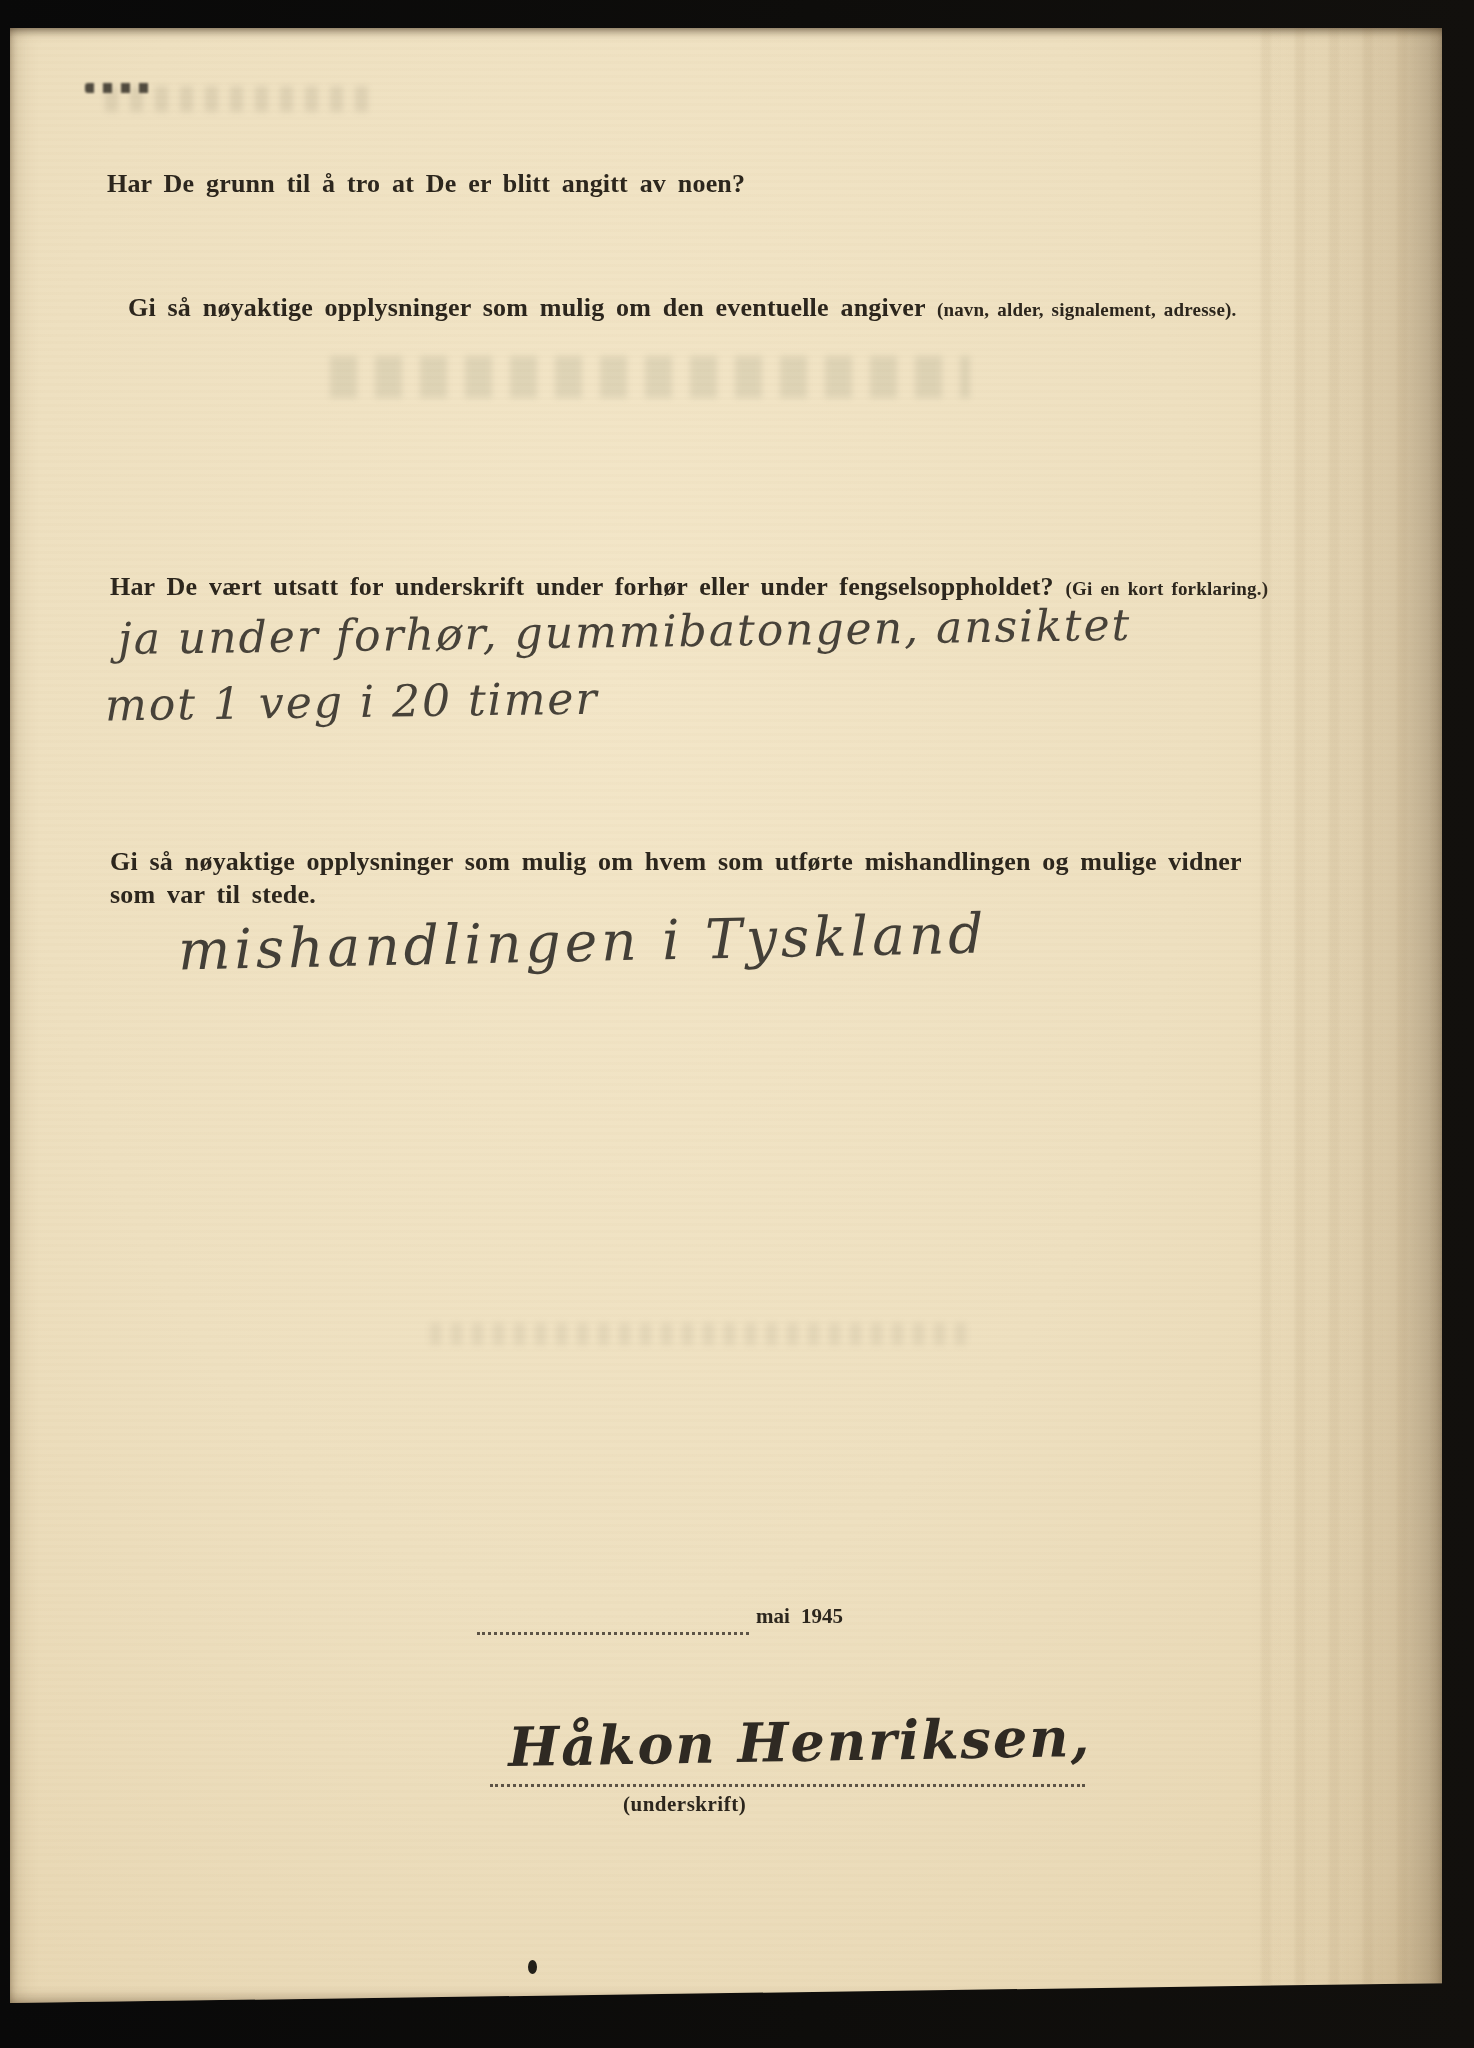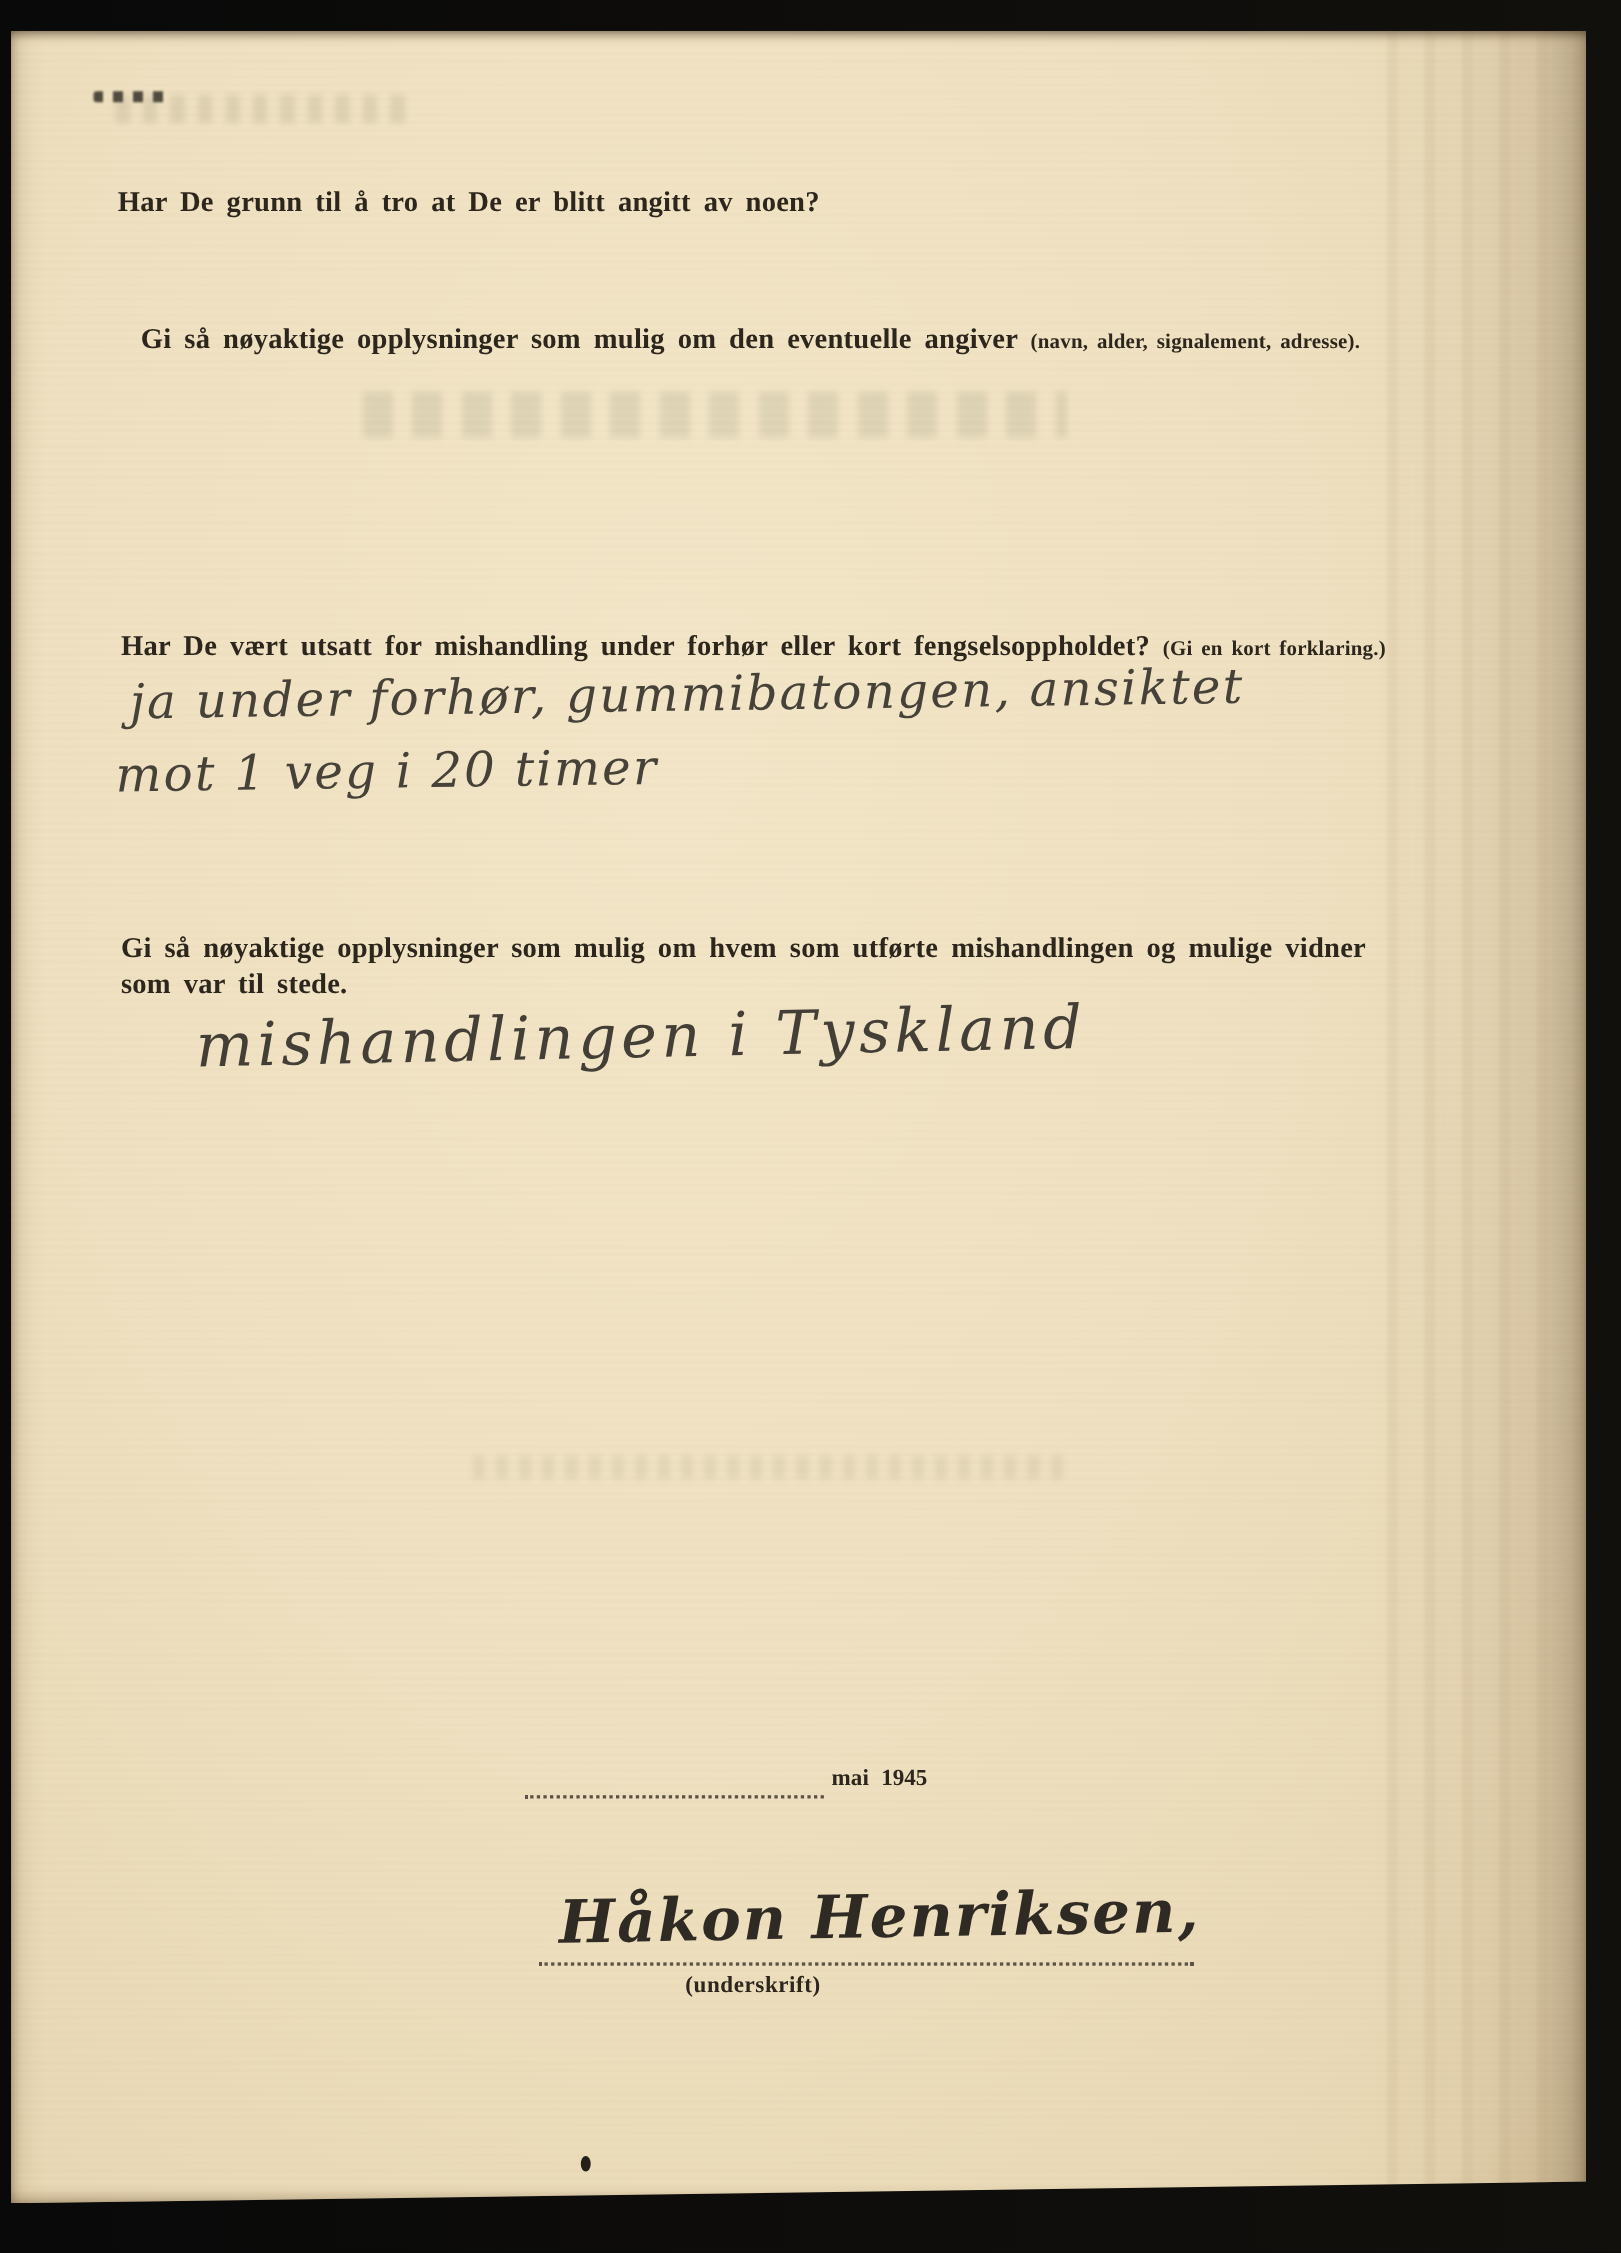--- a/index.html
+++ b/index.html
@@ -77,21 +77,21 @@
     <div class="q" style="left:97px;top:140px;width:1150px;">
       <span>Har De grunn til å tro at De er blitt angitt av noen?</span>
     </div>
 
     <div class="q" style="left:97px;top:264px;width:1220px;margin-left:21px;">
       <span>Gi så nøyaktige opplysninger som mulig om den eventuelle angiver</span>
       <span class="note">(navn, alder, signalement, adresse).</span>
     </div>
 
     <div class="q" style="left:100px;top:543px;width:1260px;">
-      <span>Har De vært utsatt for mishandling under forhør eller kort fengselsoppholdet?</span>
+      <span>Har De vært utsatt for underskrift under forhør eller under fengselsoppholdet?</span>
       <span class="note">(Gi en kort forklaring.)</span>
     </div>
 
     <div class="hw hw-a" style="left:108px;top:578px;">ja under forhør, gummibatongen, ansiktet</div>
     <div class="hw hw-a" style="left:95px;top:648px;">mot 1 veg i 20 timer</div>
 
     <div class="q" style="left:100px;top:818px;width:1260px;">
       <span>Gi så nøyaktige opplysninger som mulig om hvem som utførte mishandlingen og mulige vidner</span>
       <br>
       <span>som var til stede.</span>

